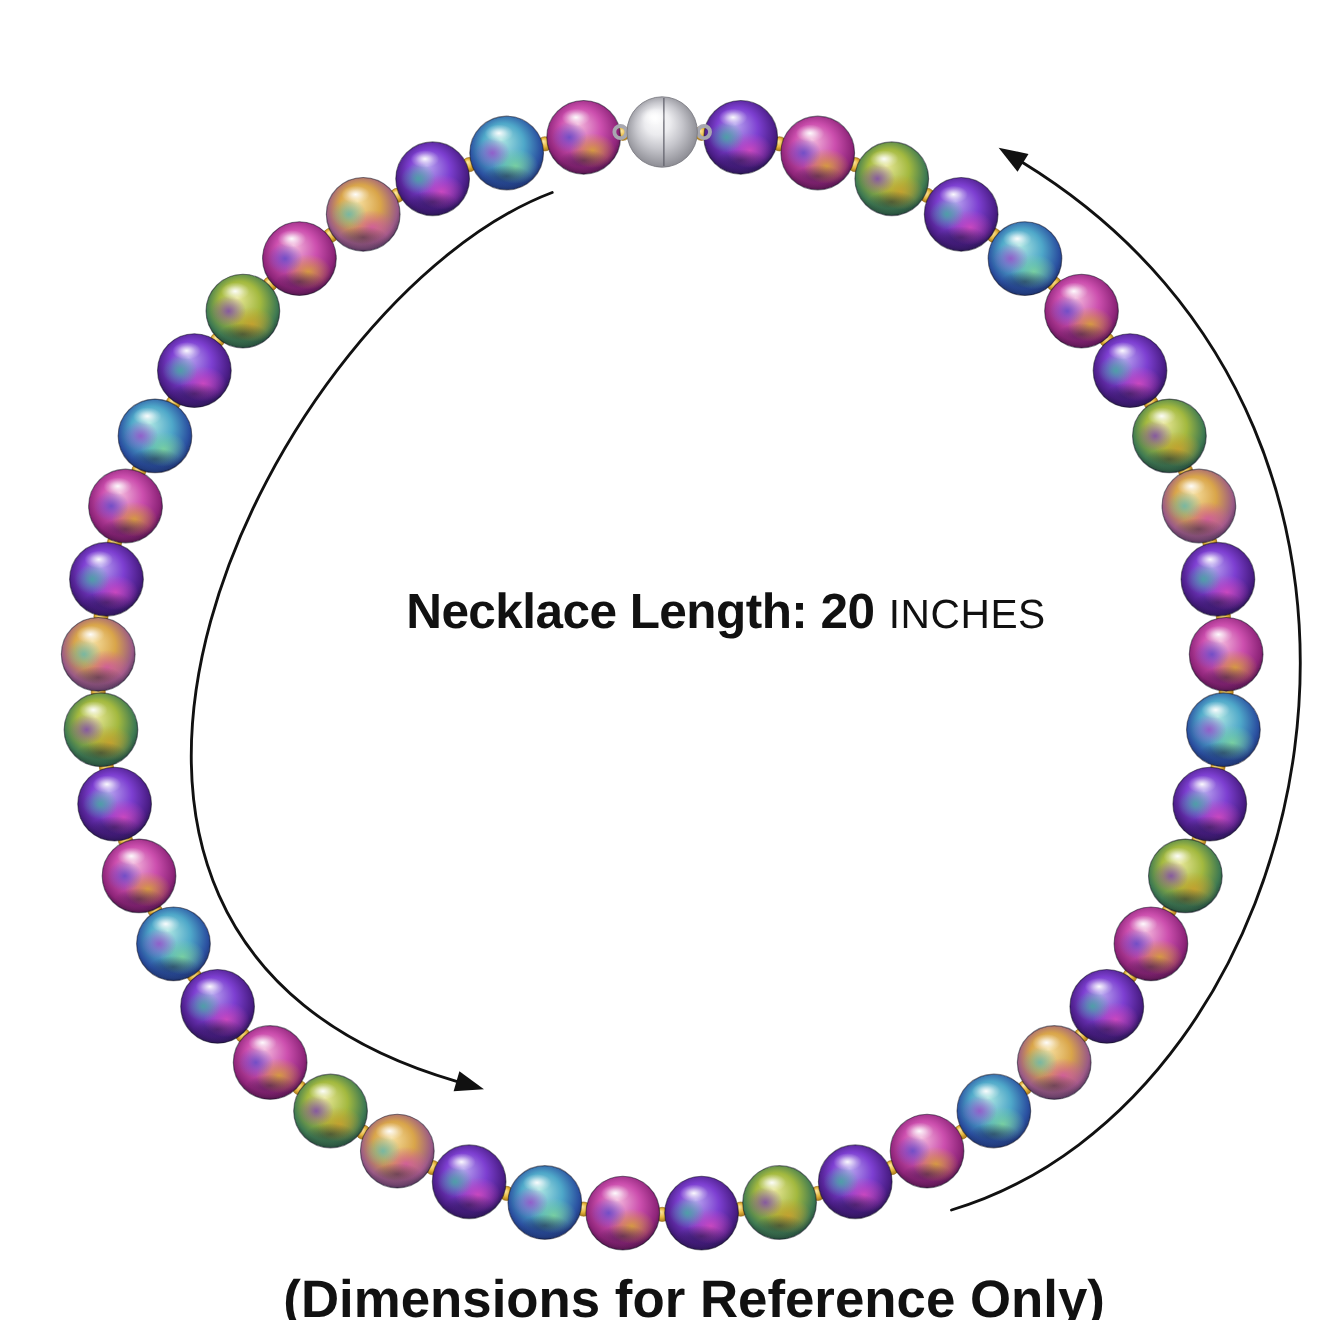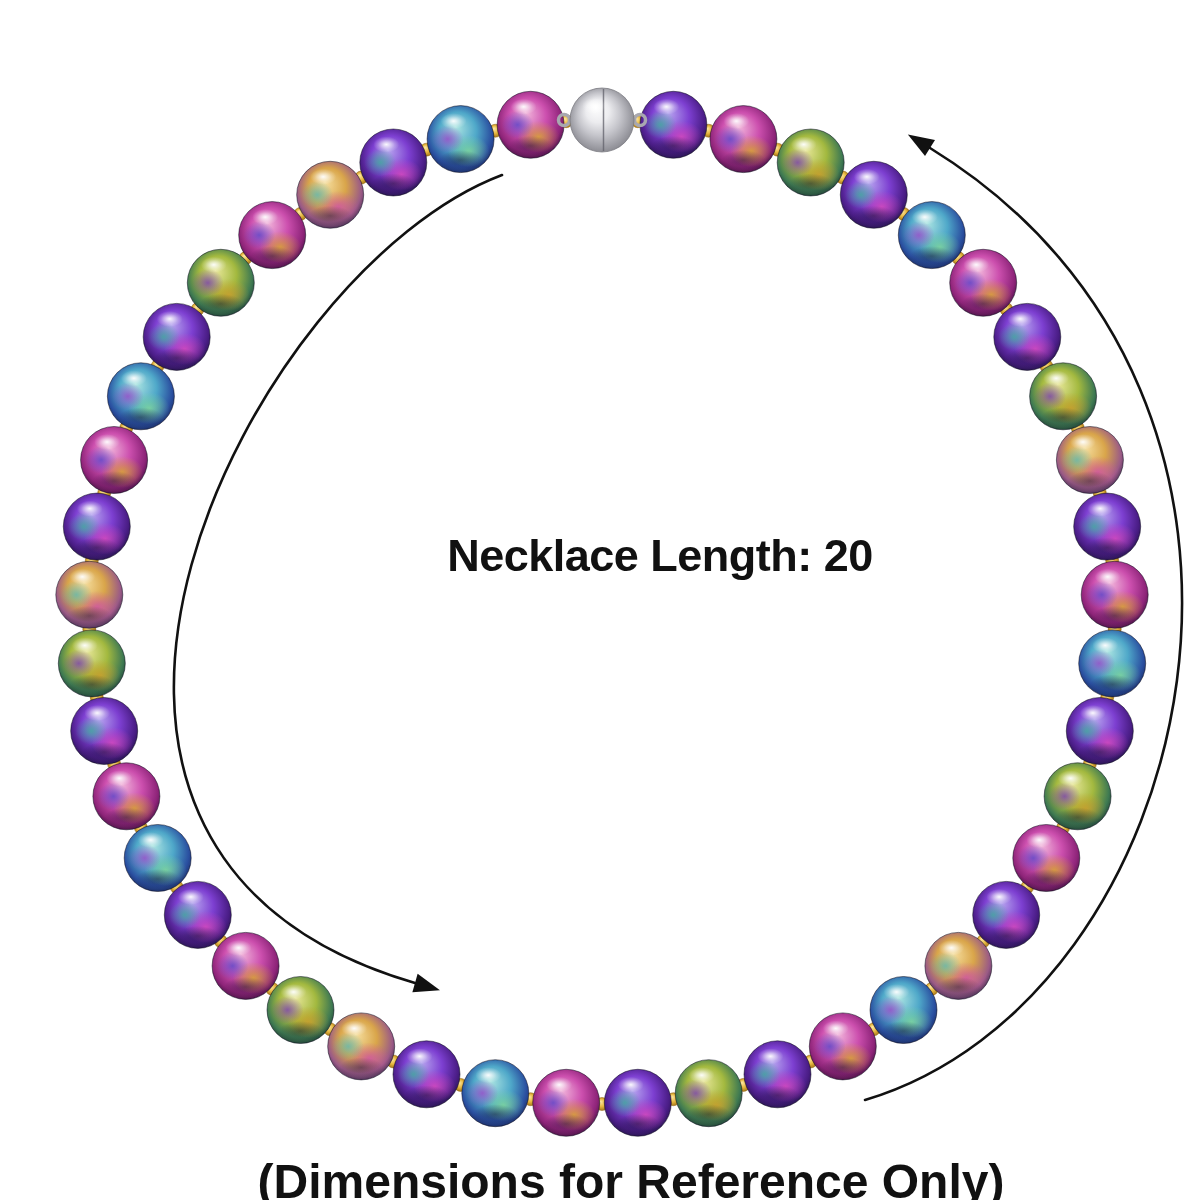--- a/index.html
+++ b/index.html
@@ -533,17 +533,18 @@
           <circle cx="38" cy="0" r="5.5" fill="none" stroke="#a8a8b0" stroke-width="3.5"></circle>
           <circle r="32" fill="url(#gSilver)" stroke="#77777e" stroke-width="0.75"></circle>
           <line x1="1.5" y1="-31" x2="1.5" y2="31" stroke="#60606a" stroke-width="1.5" opacity="0.75"></line>
           <ellipse cx="-8" cy="-14" rx="12" ry="8" fill="url(#spec)" opacity="0.9"></ellipse>
         </g>
       </g>
   </svg>
 
   <div class="title">
     <span class="t-main">Necklace Length: 20</span>
+    <span class="t-unit">INCHES</span>
   </div>
 
   <div class="footer">(Dimensions for Reference Only)</div>
 
 </div>
 
 </body></html>

